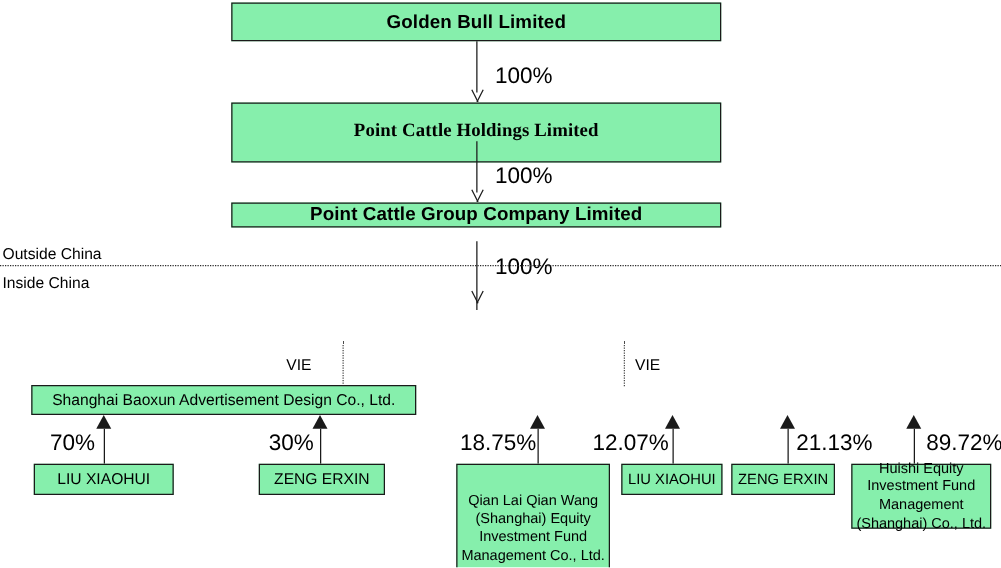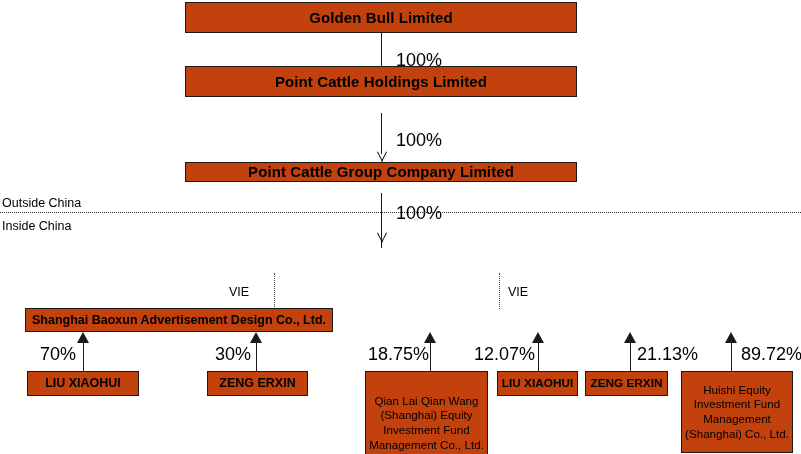--- a/index.html
+++ b/index.html
@@ -14,39 +14,39 @@
     background: #ffffff;
     font-family: "Liberation Sans", sans-serif;
     overflow: hidden;
   }
 
   
   .node {
     position: absolute;
     box-sizing: border-box;
     border: 1.4px solid #1a1a1a;
-    background: #c2410c;
+    background: #86efac;
     display: flex;
     align-items: center;
     justify-content: center;
     text-align: center;
     color: #000000;
     line-height: 1.18;
   }
   .node.bold {
     font-weight: bold;
     font-size: 15px;
     letter-spacing: 0.1px;
   }
   .node.plain {
     font-weight: normal;
     font-size: 14.5px;
   }
   .node.small {
-    font-weight: bold;
+    font-weight: normal;
     font-size: 12.5px;
   }
   .node.tiny {
     font-weight: normal;
     font-size: 11.6px;
     line-height: 1.26;
     padding: 2px 3px;
   }
 
   
@@ -131,21 +131,21 @@
 <div id="chart-root">
 
   <div class="node bold" style="left:185px; top:2px; width:392px; height:31px;">
     <span>Golden Bull Limited</span>
   </div>
 
   <div class="vline" style="left:381px; top:33px; height:41px;"></div>
   <div class="arrow-down" style="left:376px; top:72px;"></div>
   <div class="pct" style="left:396px; top:50px;">100%</div>
 
-  <div class="node bold" style="left:185px; top:66px; width:392px; height:31px;">
+  <div class="node bold" style="left:185px; top:82px; width:392px; height:48px;font-family:Liberation Serif, serif;">
     <span>Point Cattle Holdings Limited</span>
   </div>
 
   <div class="vline" style="left:381px; top:113px; height:41px;"></div>
   <div class="arrow-down" style="left:376px; top:152px;"></div>
   <div class="pct" style="left:396px; top:130px;">100%</div>
 
   <div class="node bold" style="left:185px; top:162px; width:392px; height:20px;">
     <span>Point Cattle Group Company Limited</span>
   </div>
@@ -207,17 +207,17 @@
   </div>
 
   <div class="node small" style="left:497px; top:371px; width:81px; height:25px; font-size:11.8px;">
     <span>LIU XIAOHUI</span>
   </div>
 
   <div class="node small" style="left:585px; top:371px; width:83px; height:25px; font-size:11.8px;">
     <span>ZENG ERXIN</span>
   </div>
 
-  <div class="node tiny" style="left:681px; top:371px; width:112px; height:82px;">
+  <div class="node tiny" style="left:681px; top:371px; width:112px; height:52px;">
     <span>Huishi Equity Investment Fund Management (Shanghai) Co., Ltd.</span>
   </div>
 
 </div>
 
 </body></html>

